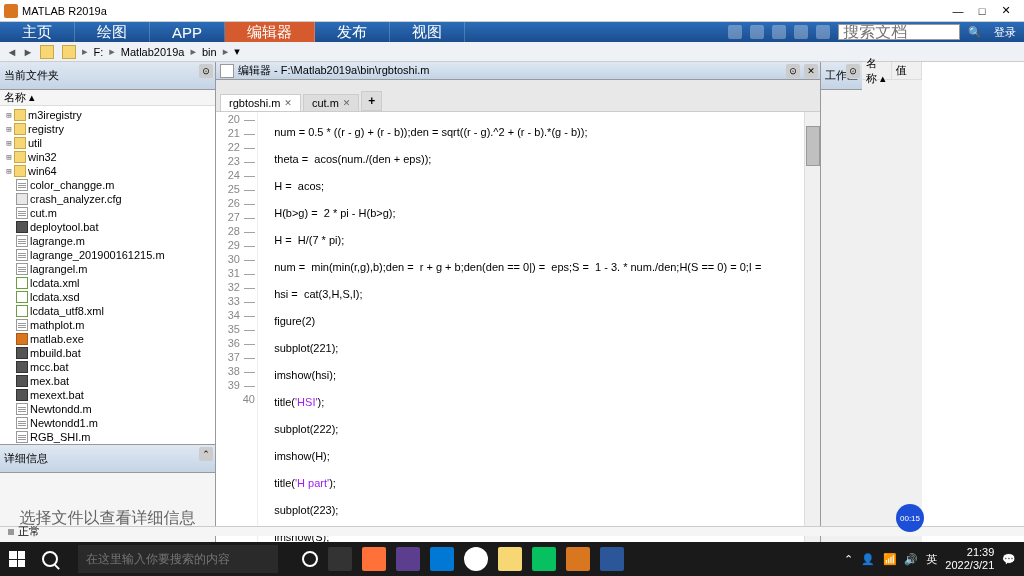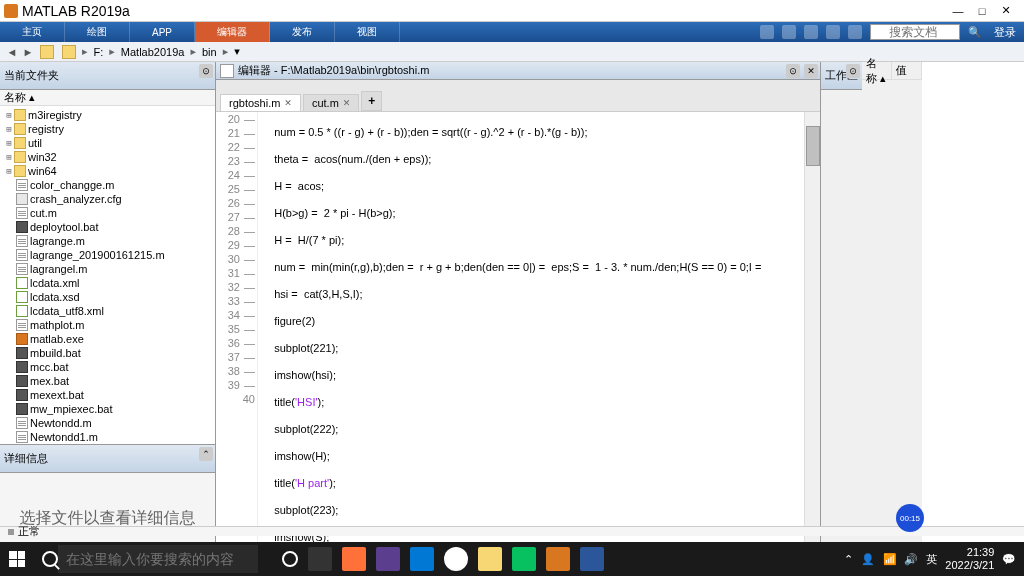--- a/index.html
+++ b/index.html
@@ -1,28 +1,28 @@
 <!DOCTYPE html>
 <html><head>
 <meta charset="utf-8">
 <style>
 *{margin:0;padding:0;box-sizing:border-box;font-family:"Microsoft YaHei",Arial,sans-serif;font-size:11px}
 body{width:1024px;height:576px;overflow:hidden;background:#f0f0f0;position:relative}
 .titlebar{height:22px;background:#fff;display:flex;align-items:center;padding:0 4px;border-bottom:1px solid #ccc}
 .titlebar-icon{width:14px;height:14px;background:#d97720;border-radius:2px;margin-right:4px}
-.titlebar-title{flex:1;font-size:14px}
+.titlebar-title{flex:1;font-size:11px}
 .titlebar-btns{display:flex;gap:12px;padding-right:8px}
 .titlebar-btn{width:12px;height:12px;display:flex;align-items:center;justify-content:center}
 .toolstrip{height:20px;background:linear-gradient(#2c6db8,#1a4d8f);display:flex;align-items:stretch}
-.toolstrip-tab{padding:0 22px;display:flex;align-items:center;color:#fff;font-size:10px;border-right:1px solid rgba(255,255,255,0.2);cursor:pointer}
+.toolstrip-tab{padding:0 22px;display:flex;align-items:center;color:#fff;font-size:15px;border-right:1px solid rgba(255,255,255,0.2);cursor:pointer}
 .toolstrip-tab.active{background:#d55a2e}
 .toolstrip-spacer{flex:1}
 .toolstrip-right{display:flex;align-items:center;padding:0 4px;gap:8px}
 .toolstrip-icon{width:14px;height:14px;background:rgba(255,255,255,0.3);border-radius:2px}
-.search-box{width:90px;height:16px;background:#fff;border:1px solid #999;font-size:12px;padding:0 18px}
+.search-box{width:122px;height:16px;background:#fff;border:1px solid #999;font-size:16px;padding:0 4px}
 .login-btn{color:#fff;font-size:11px;padding:0 4px}
 .addrbar{height:20px;background:#eef2f6;display:flex;align-items:center;padding:0 4px;border-bottom:1px solid #ccc}
 .addr-arrow{width:16px;height:16px;display:flex;align-items:center;justify-content:center;color:#555}
 .addr-folder{width:14px;height:14px;background:#f7d774;border:1px solid #c9a847;margin:0 4px}
 .addr-crumb{padding:0 4px;font-size:11px}
 .addr-sep{padding:0 2px;color:#666}
 .addr-dropdown{padding:0 4px}
 .main-area{display:flex;height:492px}
 .left-panel{width:216px;display:flex;flex-direction:column;border-right:1px solid #999}
 .panel-header{height:28px;background:linear-gradient(#dfe8f2,#c4d4e6);display:flex;align-items:center;padding:0 4px;font-size:11px;border-bottom:1px solid #999;position:relative}
@@ -65,21 +65,21 @@
 .workspace-cols{display:flex;height:18px;border-bottom:1px solid #ddd}
 .workspace-col{flex:1;padding:0 4px;display:flex;align-items:center;font-size:11px;border-right:1px solid #ddd}
 .statusbar{position:absolute;bottom:40px;left:0;right:0;height:10px;background:#f5f5f5;border-top:1px solid #ccc;font-size:10px;display:flex;align-items:center;padding:0 8px}
 .square-dot{width:6px;height:6px;background:#999;margin-right:4px}
 .taskbar{position:absolute;bottom:0;left:0;right:0;height:34px;background:#1a1a1a;display:flex;align-items:center}
 .start-btn{width:34px;height:34px;display:flex;align-items:center;justify-content:center}
 .win-logo{width:16px;height:16px;display:grid;grid-template:1fr 1fr/1fr 1fr;gap:1px}
 .win-logo span{background:#fff}
 .task-search-icon{width:16px;height:16px;border:2px solid #fff;border-radius:50%;position:relative;margin-left:8px}
 .task-search-icon::after{content:"";position:absolute;width:6px;height:2px;background:#fff;bottom:-3px;right:-4px;transform:rotate(45deg)}
-.task-search-input{flex:0 0 200px;height:28px;background:#2a2a2a;color:#999;border:none;padding:0 8px;font-size:14px;margin-left:0}
+.task-search-input{flex:0 0 200px;height:28px;background:#2a2a2a;color:#999;border:none;padding:0 8px;font-size:12px;margin-left:20px}
 .task-icons{display:flex;align-items:center;gap:10px;margin-left:24px}
 .task-icon{width:24px;height:24px;border-radius:2px}
 .task-icon.cortana{border:2px solid #fff;border-radius:50%;width:16px;height:16px}
 .task-icon.ff{background:#ff7139}
 .task-icon.app1{background:#5b3f8e}
 .task-icon.edge2{background:#0078d4}
 .task-icon.chrome{background:#fff;border-radius:50%}
 .task-icon.folder{background:#f7d774}
 .task-icon.wechat{background:#07c160}
 .task-icon.matlab{background:#d97720}
@@ -242,25 +242,20 @@
         </div>
       <div class="tree-item">
           <span class="tree-indent"></span>
           <span class="file-icon bat"></span>
           <span>mex.bat</span>
         </div>
       <div class="tree-item">
           <span class="tree-indent"></span>
           <span class="file-icon bat"></span>
           <span>mexext.bat</span>
-        </div>
-      <div class="tree-item">
-          <span class="tree-indent"></span>
-          <span class="file-icon bat"></span>
-          <span>mw_mpiexec.bat</span>
         </div>
       <div class="tree-item">
           <span class="tree-indent"></span>
           <span class="file-icon m"></span>
           <span>Newtondd.m</span>
         </div>
       <div class="tree-item">
           <span class="tree-indent"></span>
           <span class="file-icon m"></span>
           <span>Newtondd1.m</span>

